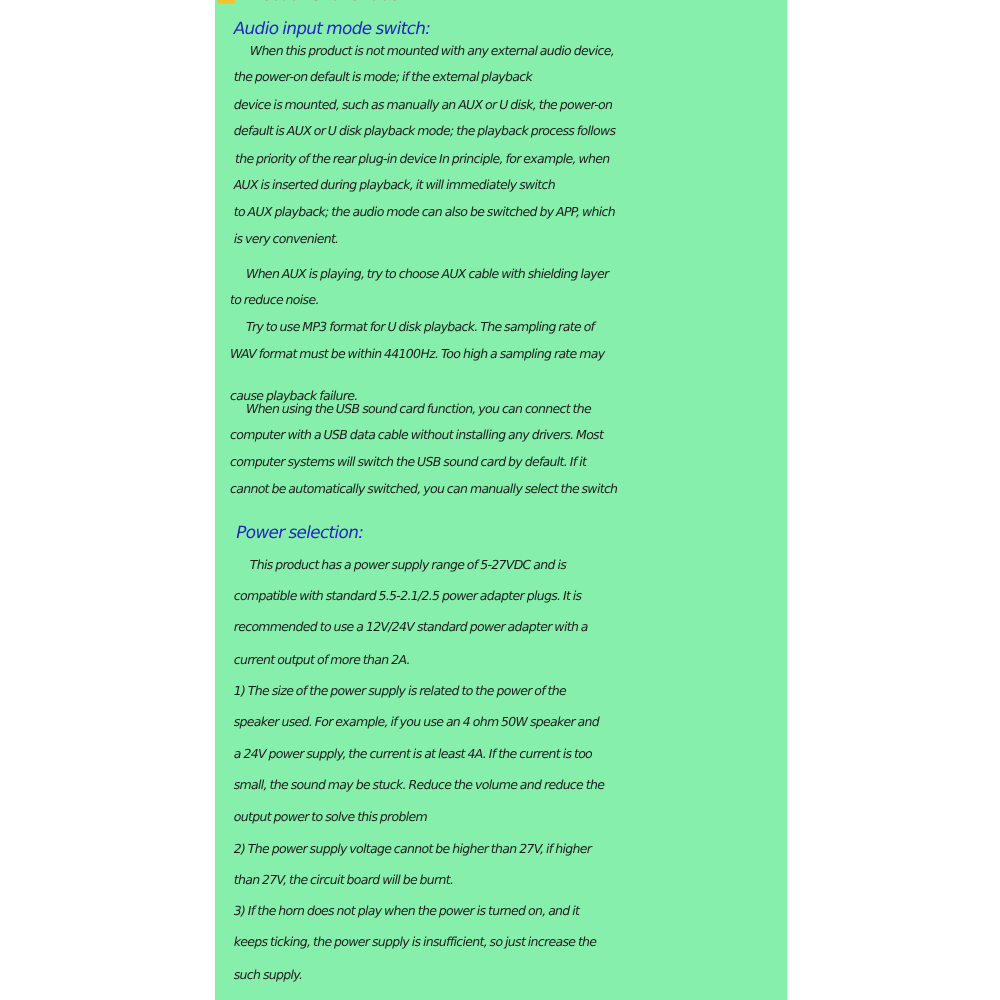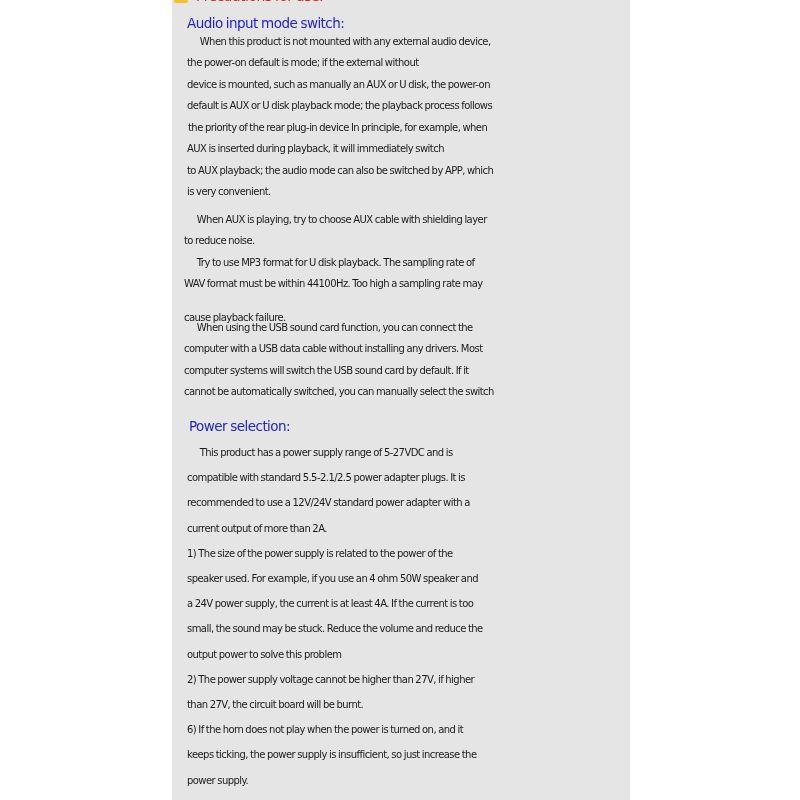--- a/index.html
+++ b/index.html
@@ -9,26 +9,27 @@
       width: 800px;
       height: 800px;
       overflow: hidden;
     }
     .panel {
       position: absolute;
       left: 172px;
       top: 0;
       width: 458px;
       height: 800px;
-      background: #e5e5e5;
+      background: #86efac;
       overflow: hidden;
       font-family: "DejaVu Sans", sans-serif;
       color: #1a1a1a;
       letter-spacing: -0.55px;
       word-spacing: -0.5px;
+      font-style: italic;
     }
     .top-header {
       position: absolute;
       left: 0;
       top: -13px;
       height: 18px;
       display: flex;
       align-items: center;
       white-space: nowrap;
     }
@@ -64,21 +65,21 @@
 <div class="panel">
   <div class="top-header">
     <span class="warn-icon"></span>
     <span class="top-header-text">Precautions for use:</span>
   </div>
 
   <div class="heading" style="left:15px; top:15px;">Audio input mode switch:</div>
 
   <div id="s1">
       <div class="line" style="top: 34px; left: 15px;">&nbsp;&nbsp;&nbsp;&nbsp;&nbsp;&nbsp;When this product is not mounted with any external audio device,</div>
-      <div class="line" style="top: 55px; left: 15px;">the power-on default is mode; if the external without</div>
+      <div class="line" style="top: 55px; left: 15px;">the power-on default is mode; if the external playback</div>
       <div class="line" style="top: 77px; left: 15px;">device is mounted, such as manually an AUX or U disk, the power-on</div>
       <div class="line" style="top: 98px; left: 15px;">default is AUX or U disk playback mode; the playback process follows</div>
       <div class="line" style="top: 120px; left: 16px; text-align: right;">the priority of the rear plug-in device In principle, for example, when</div>
       <div class="line" style="top: 141px; left: 15px;">AUX is inserted during playback, it will immediately switch</div>
       <div class="line" style="top: 163px; left: 15px;">to AUX playback; the audio mode can also be switched by APP, which</div>
       <div class="line" style="top: 184px; left: 15px;">is very convenient.</div>
       <div class="line" style="top: 212px; left: 12px;">&nbsp;&nbsp;&nbsp;&nbsp;&nbsp;&nbsp;When AUX is playing, try to choose AUX cable with shielding layer</div>
       <div class="line" style="top: 233px; left: 12px;">to reduce noise.</div>
       <div class="line" style="top: 255px; left: 12px;">&nbsp;&nbsp;&nbsp;&nbsp;&nbsp;&nbsp;Try to use MP3 format for U disk playback. The sampling rate of</div>
       <div class="line" style="top: 276px; left: 12px;">WAV format must be within 44100Hz. Too high a sampling rate may</div>
@@ -96,17 +97,17 @@
       <div class="line" style="top: 470px; left: 15px;">compatible with standard 5.5-2.1/2.5 power adapter plugs. It is</div>
       <div class="line" style="top: 495px; left: 15px;">recommended to use a 12V/24V standard power adapter with a</div>
       <div class="line" style="top: 521px; left: 15px;">current output of more than 2A.</div>
       <div class="line" style="top: 546px; left: 15px;">1) The size of the power supply is related to the power of the</div>
       <div class="line" style="top: 571px; left: 15px;">speaker used. For example, if you use an 4 ohm 50W speaker and</div>
       <div class="line" style="top: 596px; left: 15px;">a 24V power supply, the current is at least 4A. If the current is too</div>
       <div class="line" style="top: 621px; left: 15px;">small, the sound may be stuck. Reduce the volume and reduce the</div>
       <div class="line" style="top: 647px; left: 15px;">output power to solve this problem</div>
       <div class="line" style="top: 672px; left: 15px;">2) The power supply voltage cannot be higher than 27V, if higher</div>
       <div class="line" style="top: 697px; left: 15px;">than 27V, the circuit board will be burnt.</div>
-      <div class="line" style="top: 722px; left: 15px;">6) If the horn does not play when the power is turned on, and it</div>
+      <div class="line" style="top: 722px; left: 15px;">3) If the horn does not play when the power is turned on, and it</div>
       <div class="line" style="top: 747px; left: 15px;">keeps ticking, the power supply is insufficient, so just increase the</div>
-      <div class="line" style="top: 773px; left: 15px;">power supply.</div>
+      <div class="line" style="top: 773px; left: 15px;">such supply.</div>
     </div>
 </div>
 
 </body></html>

